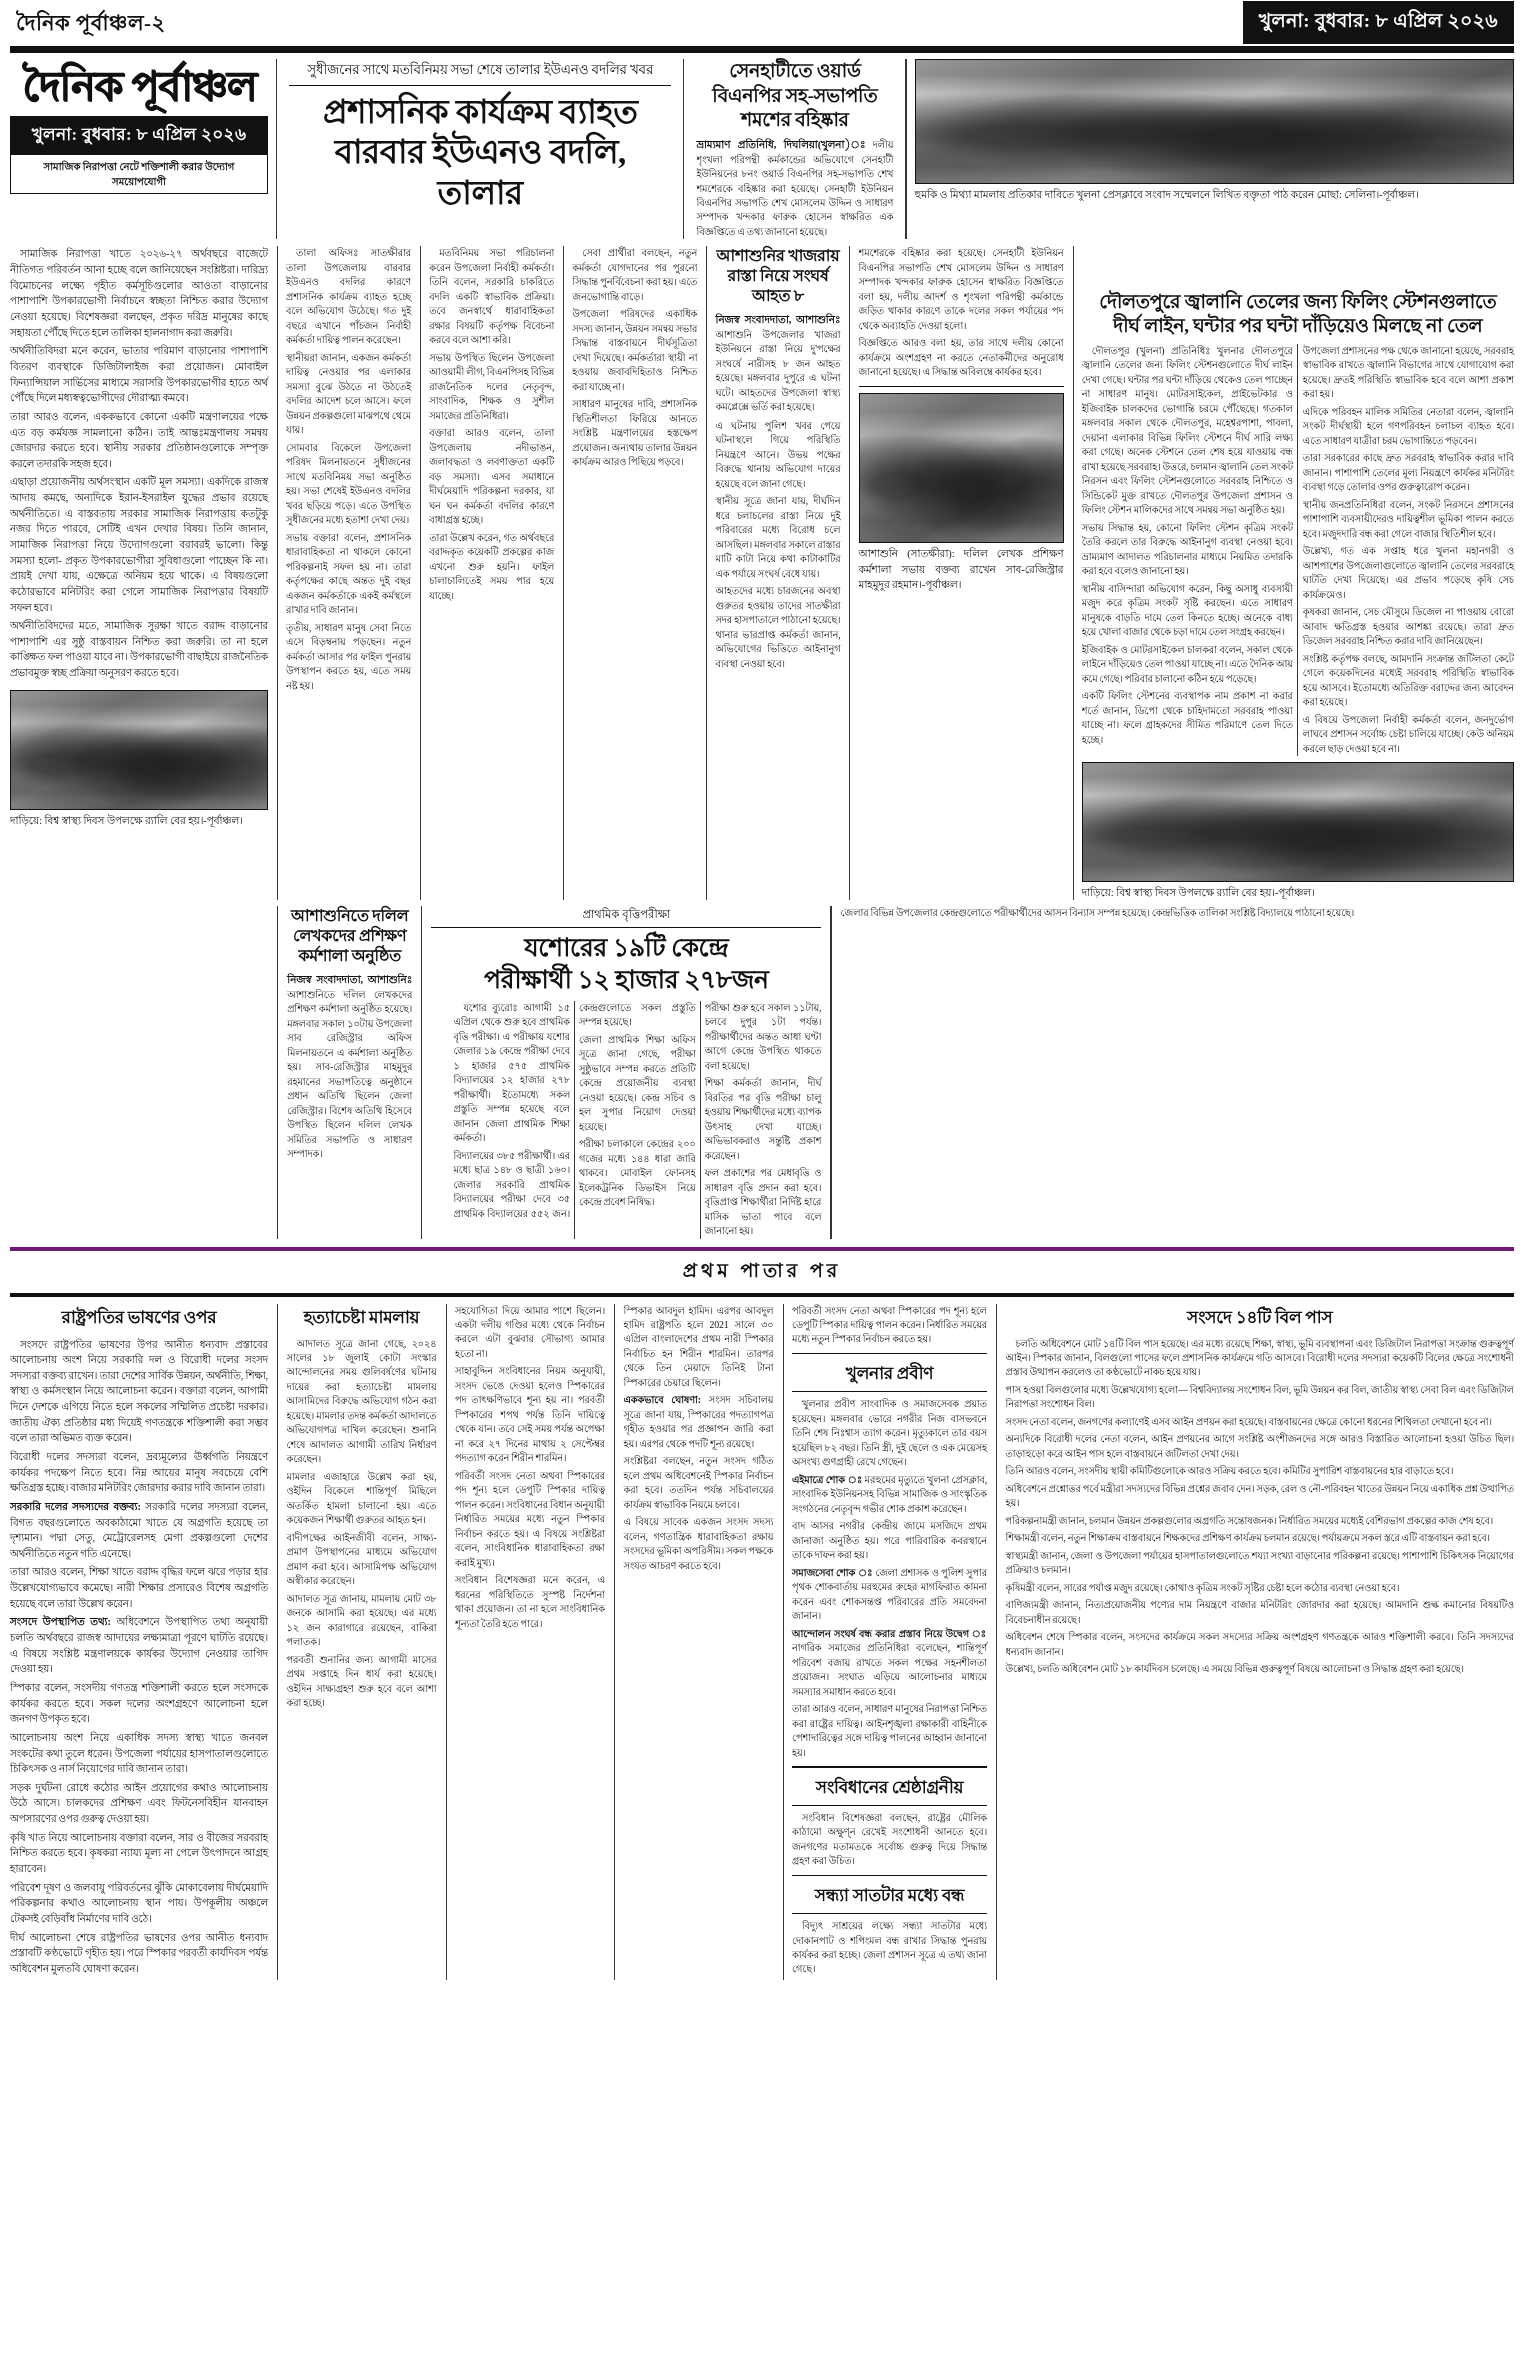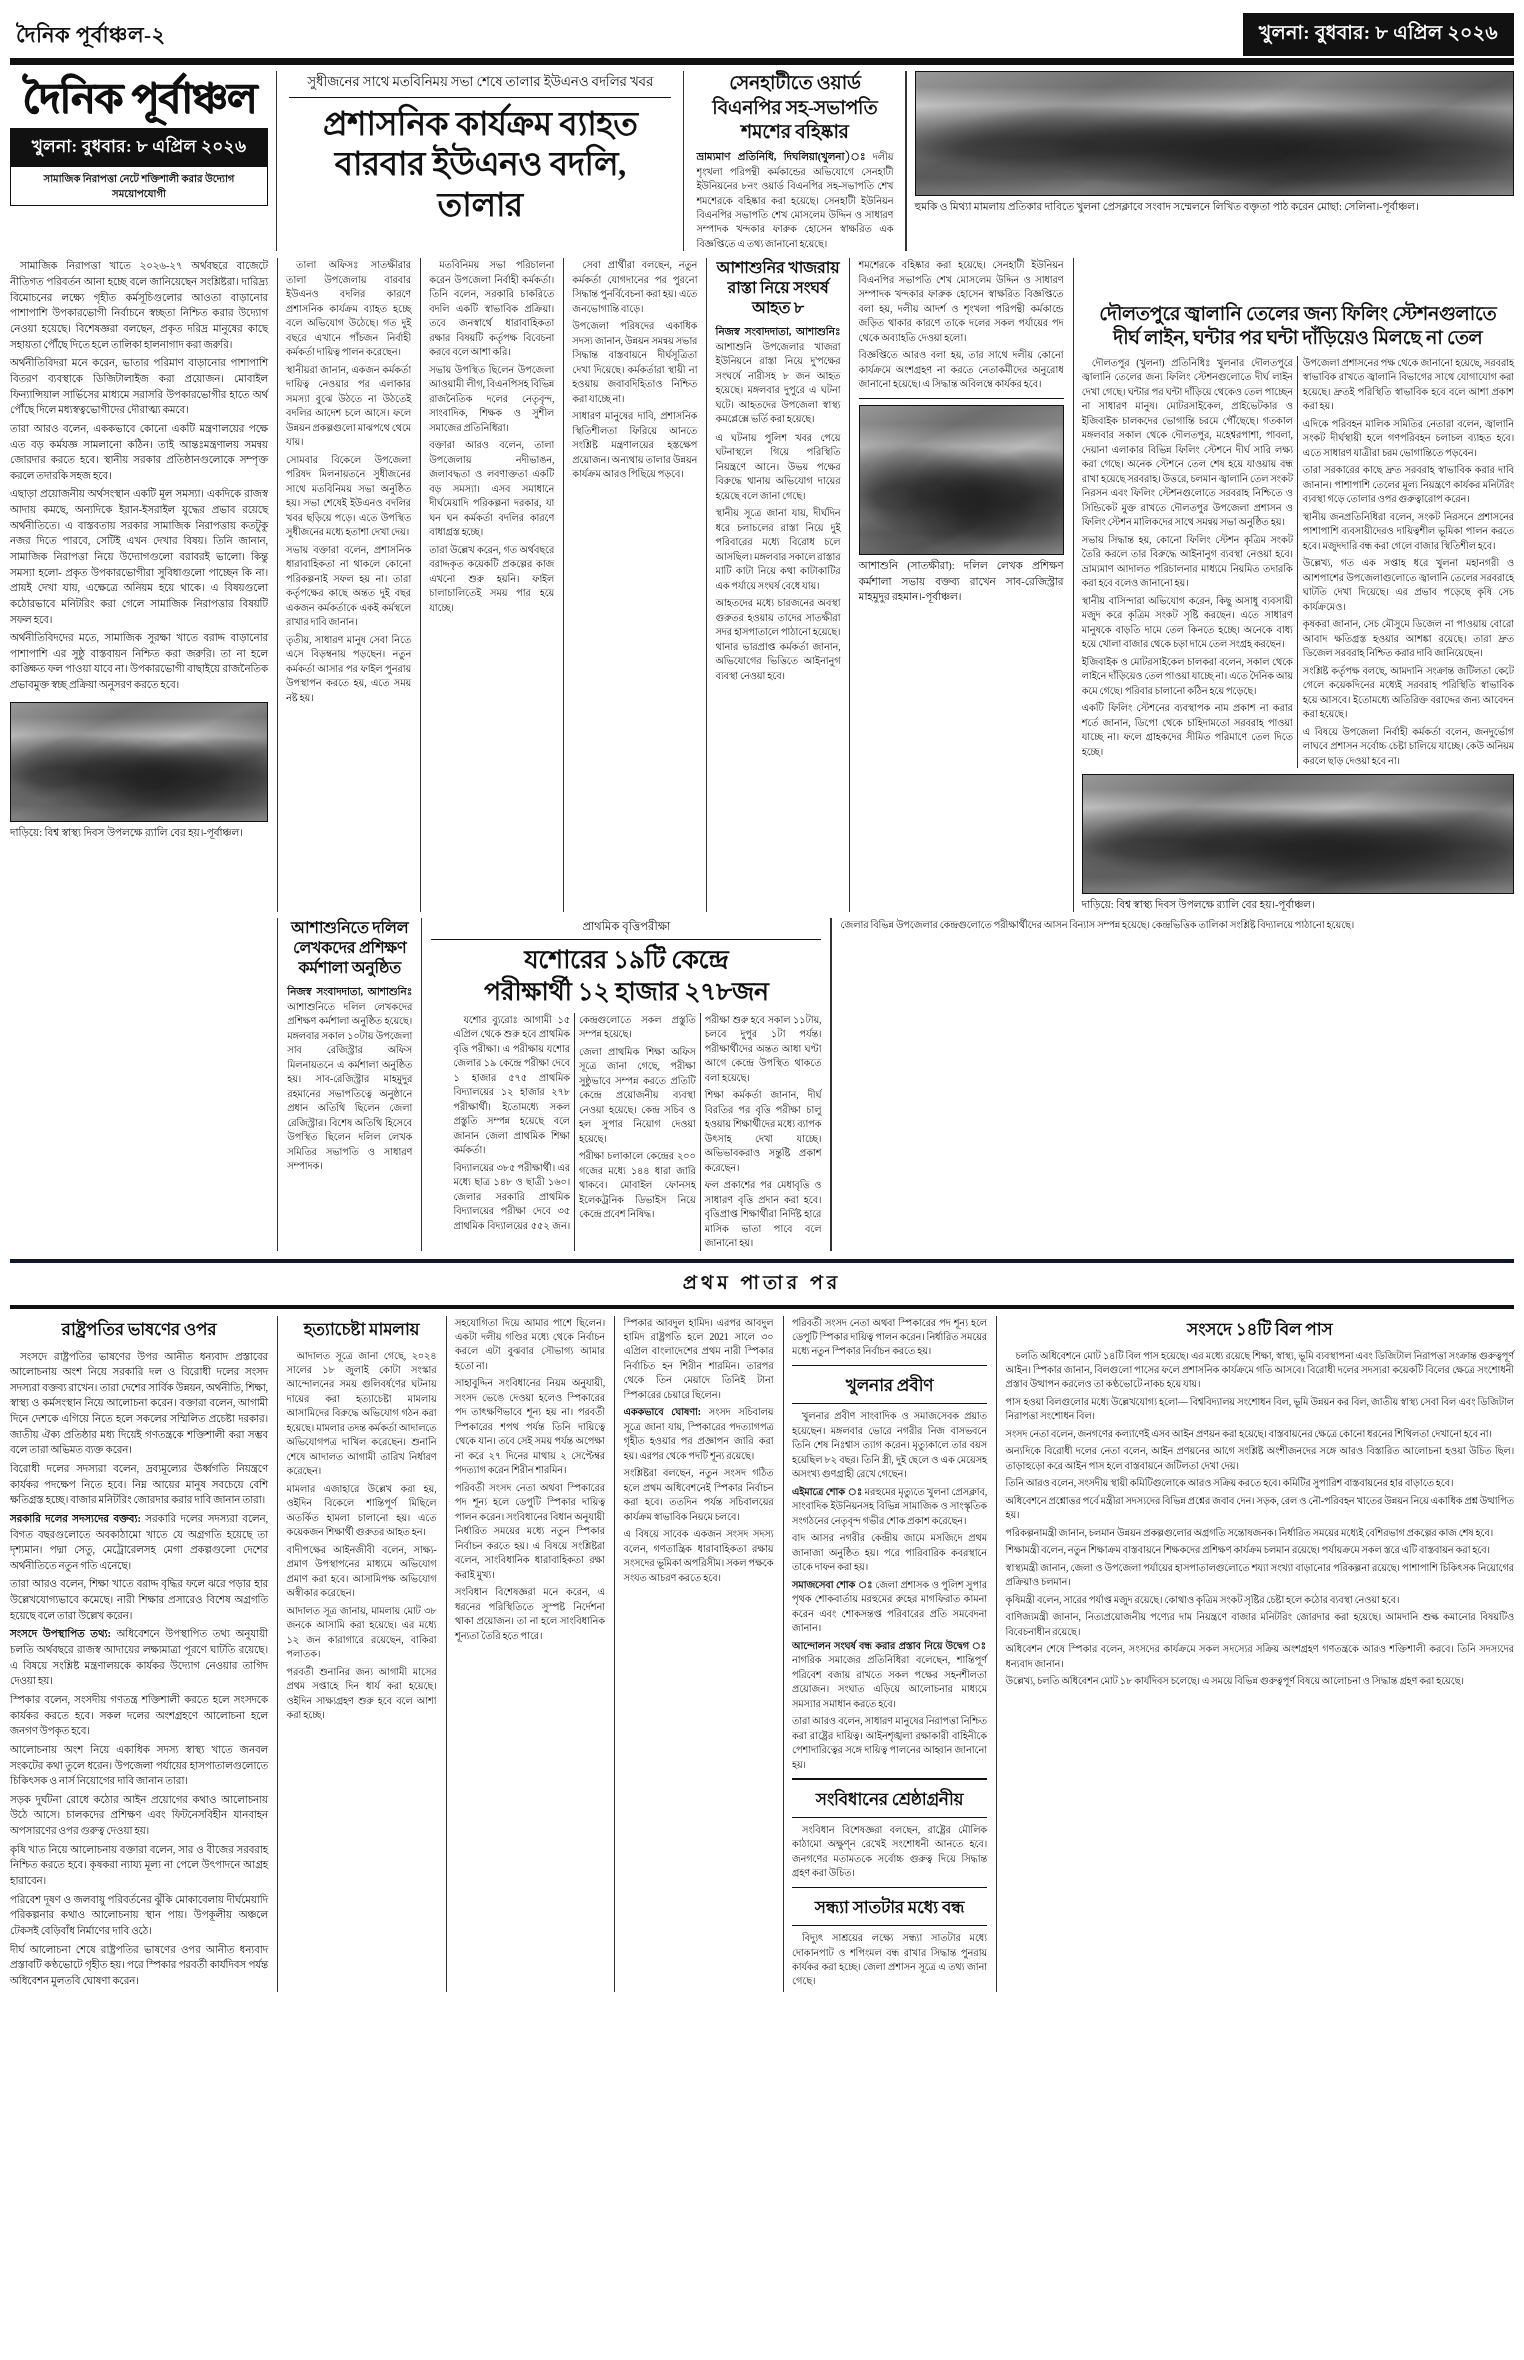--- a/index.html
+++ b/index.html
@@ -5,21 +5,21 @@
   * { box-sizing: border-box; }
   html, body { margin:0; padding:0; }
   body {
     width:1524px; height:2360px;
     background:#ffffff;
     font-family:"Liberation Serif", "DejaVu Serif", serif;
     color:#111;
     overflow:hidden;
     position:relative;
   }
-  .page { width:1524px; height:2360px; padding:16px 10px; position:relative; }
+  .page { width:1524px; height:2360px; padding:4px 10px; position:relative; }
 
   
   .folio {
     display:flex; align-items:flex-end; justify-content:space-between;
     height:40px;
   }
   .folio-left {
     font-size:21px; font-weight:bold; letter-spacing:.5px;
     padding-left:6px; padding-bottom:2px;
   }
@@ -120,21 +120,21 @@
 
   .kicker-sm {
     text-align:center; font-size:11.5px; border-bottom:1.2px solid #111;
     padding-bottom:2px; margin-bottom:4px;
   }
 
   .hr-sep { height:1.5px; background:#111; margin:6px 0; }
 
   
   .band {
-    margin-top:8px; border-top:4px solid #0f172a; border-bottom:4px solid #111;
+    margin-top:8px; border-top:4px solid #701a75; border-bottom:4px solid #111;
     padding:5px 0; text-align:center;
   }
   .band-title { font-size:19px; font-weight:bold; letter-spacing:4px; }
 
   .lower-zone { display:flex; gap:9px; margin-top:7px; }
   .l1 { width:258px; flex:0 0 258px; }
   .lcol { width:150px; flex:0 0 150px; }
   .lwide { width:195px; flex:0 0 195px; }
   .lend { flex:1 1 auto; }
 

